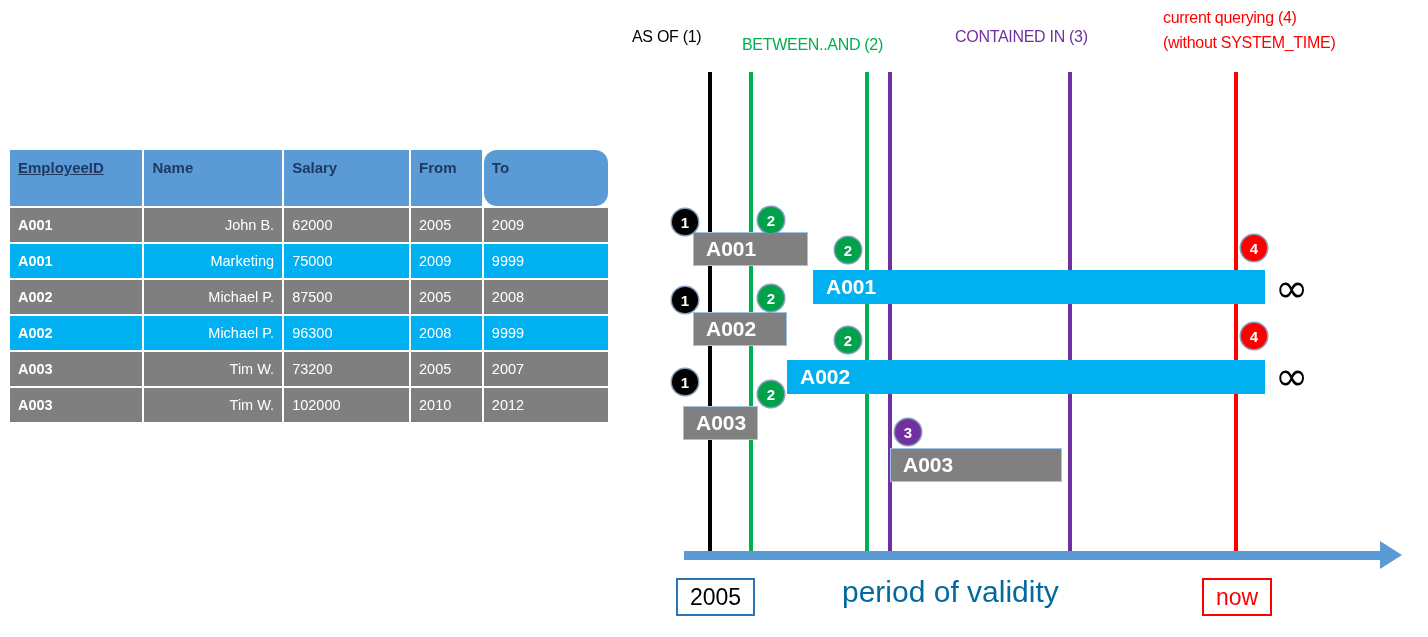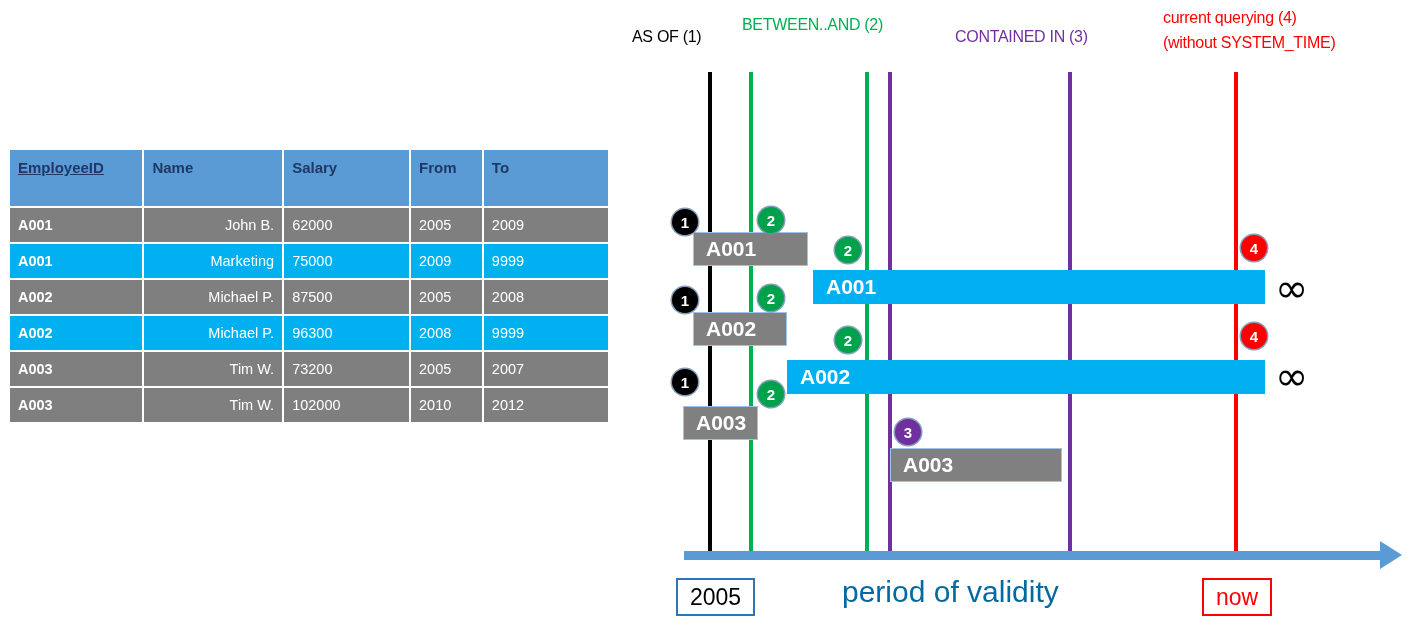--- a/index.html
+++ b/index.html
@@ -28,28 +28,28 @@
   #emp-table tr.row-cyan td{background:#00B0F0;}
   #emp-table td.c-id{font-weight:bold;width:122px;}
   #emp-table td.c-name{width:132px;text-align:right;}
   #emp-table td.c-sal{width:120px;}
   #emp-table td.c-from{width:58px;}
   #emp-table td.c-to{width:122px;}
   #emp-table th.h-id{width:122px;}
   #emp-table th.h-name{width:132px;}
   #emp-table th.h-sal{width:120px;margin-top:36px;}
   #emp-table th.h-from{width:58px;}
-  #emp-table th.h-to{width:122px;}
+  #emp-table th.h-to{width:122px;border-radius:13px;}
 
   
   #timeline{position:absolute;left:0;top:0;width:1428px;height:637px;}
 
   .legend{position:absolute;white-space:nowrap;font-size:16px;letter-spacing:-.3px;}
   .legend.l1{left:632px;top:28px;color:#000000;}
-  .legend.l2{left:742px;top:16px;color:#00B050;}
+  .legend.l2{left:742px;top:36px;color:#00B050;}
   .legend.l3{left:955px;top:28px;color:#7030A0;}
   .legend.l4{left:1163px;top:5px;color:#FF0000;line-height:25px;}
   .legend.l4 span{display:block;}
 
   .vline{position:absolute;width:4px;}
 
   .bar{
     position:absolute;height:34px;
     color:#ffffff;font-size:21px;font-weight:bold;
     display:flex;align-items:center;

